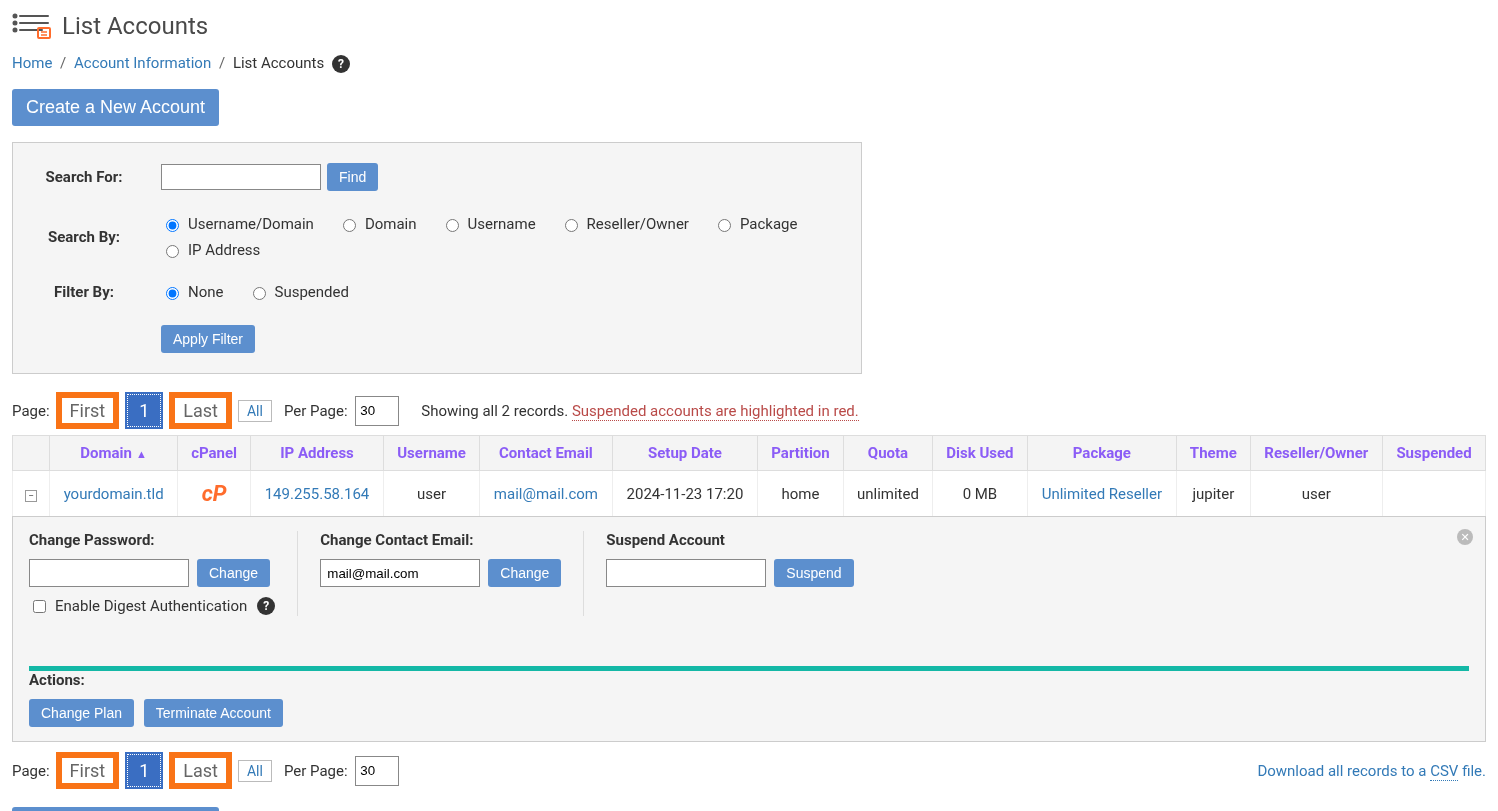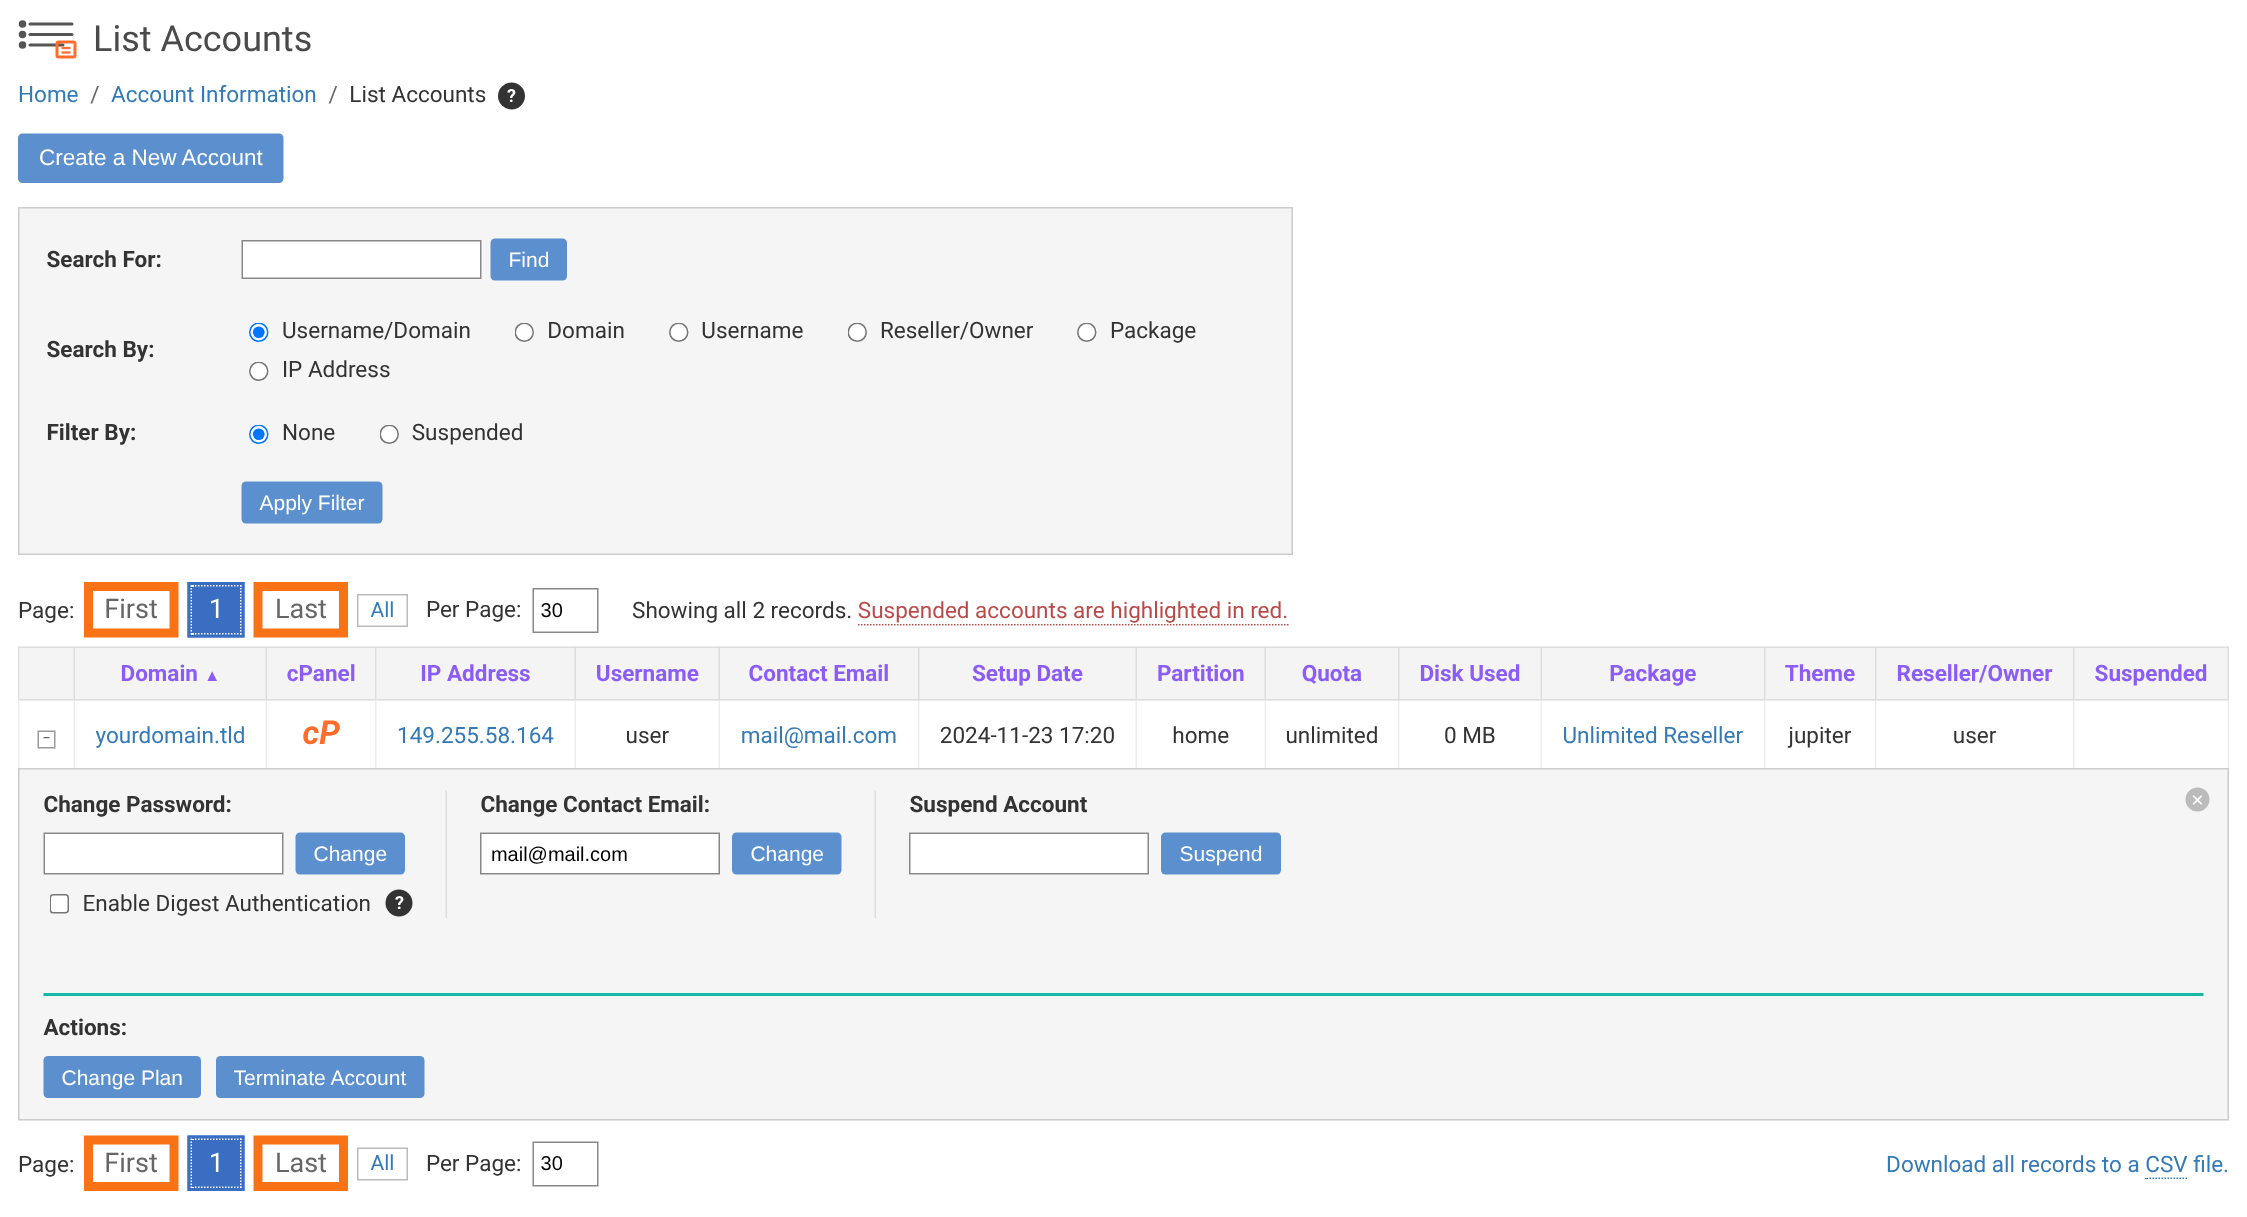--- a/index.html
+++ b/index.html
@@ -19,36 +19,36 @@
 
   .breadcrumb { margin-bottom: 16px; font-size: 15px; }
   .breadcrumb span.sep { margin: 0 4px; color: #666; }
   .help-icon { display:inline-flex; width:18px; height:18px; background:#333; color:#fff; border-radius:50%; font-size:12px; font-weight:bold; align-items:center; justify-content:center; vertical-align:middle; margin-left:4px;}
 
   .btn {
     background: #5c8fce;
     color: #fff;
     border: none;
     padding: 8px 14px;
-    font-size: 15px;
+    font-size: 18px;
     border-radius: 3px;
     cursor: pointer;
   }
   .btn-sm { padding: 6px 12px; font-size: 14px; }
 
   .filter-panel {
     border: 1px solid #ccc;
     background: #f5f5f5;
     padding: 20px 18px;
     margin: 16px 0 18px 0;
     width: 850px;
   }
   .filter-row { display:flex; align-items:center; margin-bottom: 24px; }
   .filter-row:last-child { margin-bottom: 0; }
-  .filter-label { width: 130px; text-align: left; font-weight: bold; padding-right: 24px; font-size: 15px;}
+  .filter-label { width: 130px; text-align: center; font-weight: bold; padding-right: 24px; font-size: 15px;}
   .filter-content { flex:1; display:flex; align-items:center; flex-wrap:wrap; gap: 8px 6px; }
   .radio-opt { display:inline-flex; align-items:center; margin-right: 18px; gap: 6px; font-size:15px;}
   .filter-input { height: 26px; border:1px solid #888; width: 160px; padding: 2px 4px;}
 
   .pager-row { display:flex; align-items:center; gap: 6px; margin-bottom: 6px; flex-wrap:wrap;}
   .pager-box { border:6px solid #f97316; padding: 2px 8px; font-size:18px; cursor:pointer; background:#fff; color:#666;}
   .pager-box.current { background:#3a6ec2; color:#fff; border-color:#3a6ec2; outline:1px dotted #fff; outline-offset:-3px;}
   .pager-link { border:1px solid #bbb; padding: 2px 8px; font-size:14px; color:#337ab7; background:#fff; cursor:pointer;}
 
   .per-page { margin-left: 6px; font-size:15px;}
@@ -88,21 +88,21 @@
   .close-expand { position:absolute; top:12px; right:12px; width:16px; height:16px; background:#bbb; border-radius:50%; color:#fff; font-size:11px; display:flex; align-items:center; justify-content:center; cursor:pointer;}
   .expand-cols { display:flex; gap: 22px; margin-bottom: 50px; flex-wrap:wrap;}
   .expand-col { border-right:1px solid #ddd; padding-right:22px; }
   .expand-col:last-child { border-right:none;}
   .expand-col h4 { margin:0 0 10px 0; font-size:15px; font-weight:bold;}
   .expand-col .row { display:flex; gap:8px; align-items:center; margin-bottom:10px;}
   .expand-col input[type=text], .expand-col input[type=password] { height:28px; width:160px; border:1px solid #888; padding:2px 6px;}
   .checkbox-row { display:flex; align-items:flex-start; gap:6px; font-size:15px;}
 
   .actions-row h4 { margin:0 0 10px 0; font-size:15px; font-weight:bold;}
-  .actions-row { border-top: 2px solid #14b8a6; padding-top:12px; margin-top: 12px;}
+  .actions-row { border-top: 5px solid #14b8a6; margin-top: 12px;}
   .actions-row .btn { margin-right:6px;}
 
   .download-row { display:flex; justify-content:space-between; align-items:center; margin-top:10px;}
   .csv-underline { border-bottom:1px dotted #337ab7;}
 </style>
 </head>
 <body>
 
 
 

